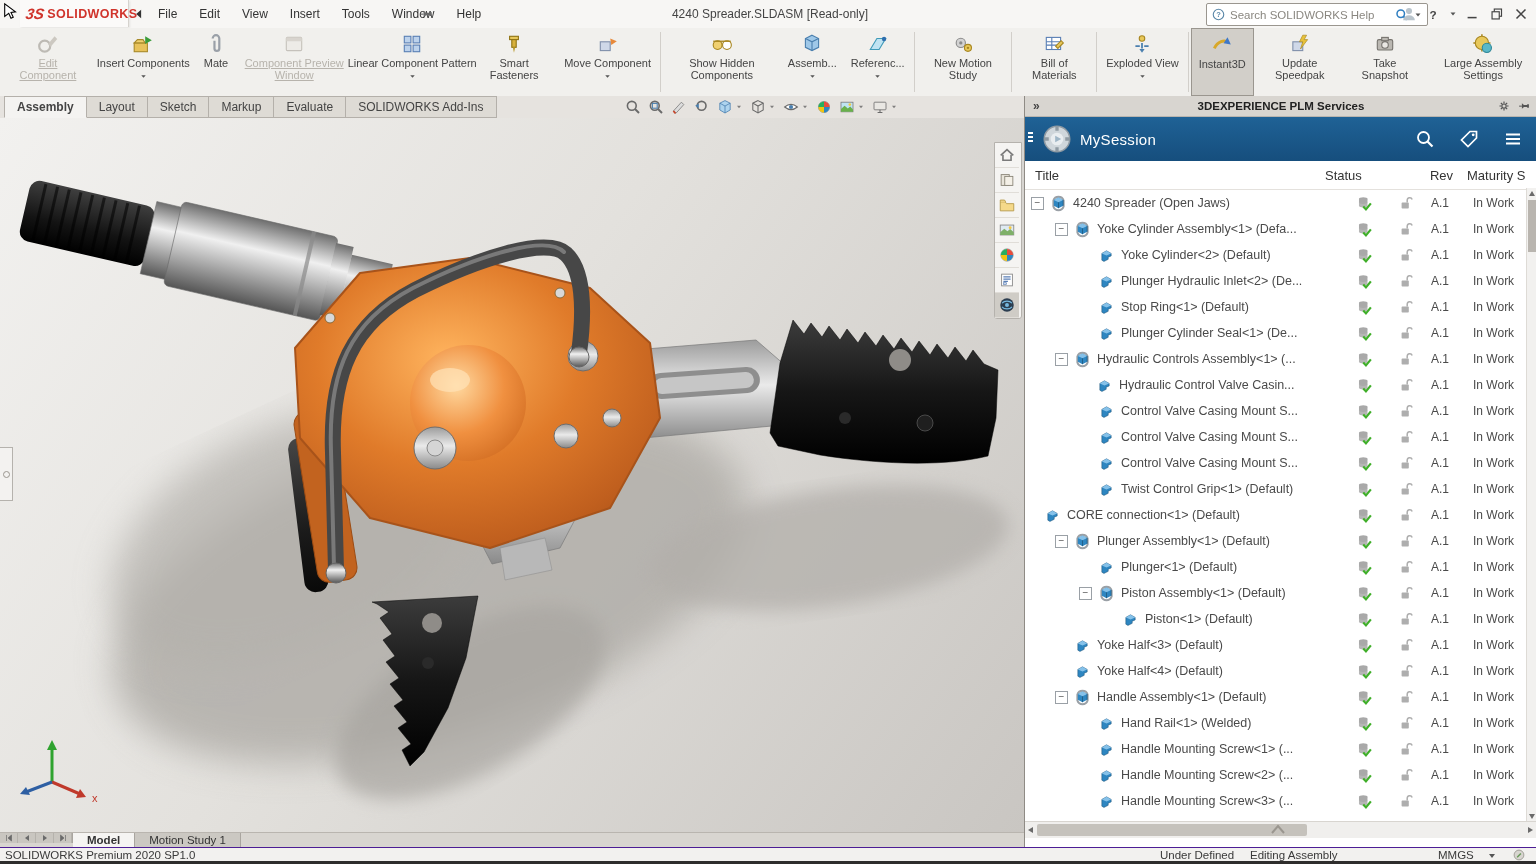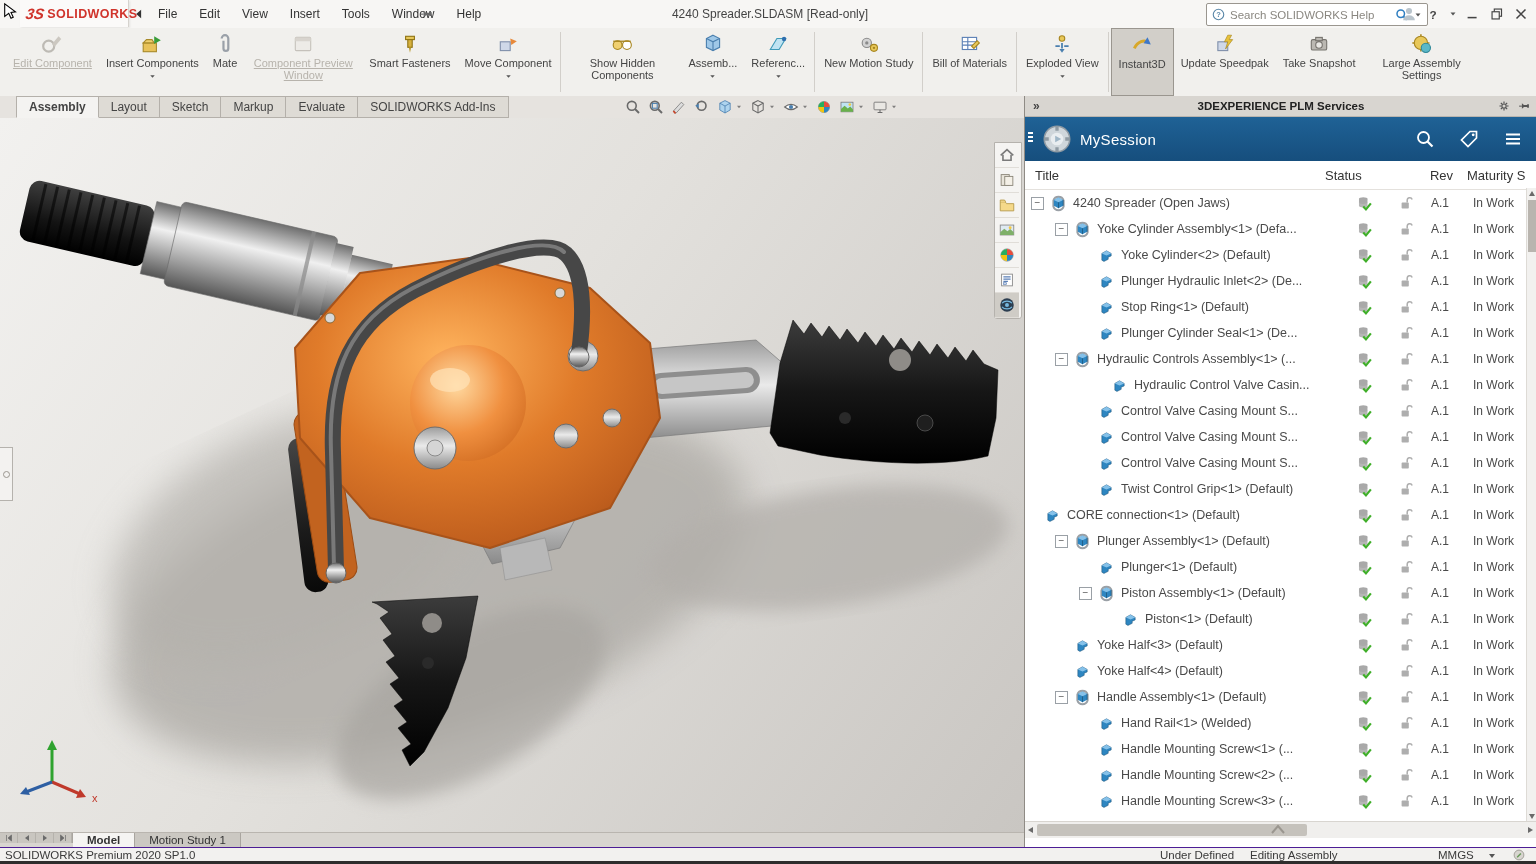--- a/index.html
+++ b/index.html
@@ -30,21 +30,21 @@
   .ritem .rlabel{font-size:11px;line-height:12px;color:#444;}
   .ritem.nowrap .rlabel{white-space:nowrap;}
   .ritem.disabled .rlabel{color:#b7b3ac;text-decoration:underline;}
   .ritem .rcaret{width:9px;height:9px;margin-top:1px;}
   .ritem.active{background:#d2cfc9;border:1px solid #9a968f;}
   .rdiv{width:1px;background:#d2cfca;margin:4px 2px;}
   
   .tabrow{position:absolute;left:0;top:96px;width:1024px;height:22px;background:#e6e3df;border-bottom:1px solid #b9b5af;}
   .tabs{position:absolute;left:4px;top:0;height:22px;display:flex;}
   .tab{padding:0 12px;font-size:12px;line-height:21px;color:#444;background:#dedbd5;border:1px solid #b4b0aa;border-left:none;}
-  .tab:first-child{border-left:1px solid #b4b0aa;margin-left:12px;}
+  .tab:first-child{border-left:1px solid #b4b0aa;}
   .tab.active{background:#f4f3f1;font-weight:bold;border-bottom:1px solid #f4f3f1;}
   .headsup{position:absolute;left:625px;top:2px;height:18px;display:flex;align-items:center;gap:7px;}
   .hud-ico{width:16px;height:16px;}
   .hud-caret{width:8px;height:8px;opacity:.8;}
   
   .viewport{position:absolute;left:0;top:118px;width:1024px;height:714px;background:linear-gradient(125deg,#f2f1ef 0%,#e3e1dd 45%,#c9c6c2 100%);overflow:hidden;}
   .model{position:absolute;left:0;top:0;width:1024px;height:714px;}
   .taskpane{position:absolute;right:2px;top:24px;width:26px;background:#f5f4f2;border:1px solid #b5b2ad;border-radius:0 0 3px 3px;}
   .tp-btn{width:24px;height:24px;display:flex;align-items:center;justify-content:center;border-bottom:1px solid #e0ddd8;}
   .tp-btn.active{background:#cfccc6;}
@@ -199,20 +199,34 @@
         </svg>
         <span class="rlabel">Mate</span>
       </div>
       <div class="ritem disabled">
         <svg class="ricon" viewBox="0 0 20 20">
           <rect x="3" y="4" width="14" height="12" rx="1" fill="#edebe7" stroke="#c5c1bb"></rect>
           <rect x="3" y="4" width="14" height="3.5" fill="#d8d4ce"></rect>
         </svg>
         <span class="rlabel">Component Preview Window</span>
       </div>
+      <div class="ritem nowrap">
+        <svg class="ricon" viewBox="0 0 20 20">
+          <g stroke="#5a7fb5" fill="#bcd2ec">
+            <rect x="3" y="3" width="6" height="6"></rect>
+            <rect x="11" y="3" width="6" height="6"></rect>
+            <rect x="3" y="11" width="6" height="6"></rect>
+            <rect x="11" y="11" width="6" height="6"></rect>
+          </g>
+        </svg>
+        <span class="rlabel">Linear Component Pattern</span>
+        <svg class="rcaret" viewBox="0 0 20 20">
+          <path d="M5 7 l5 6 5 -6z" fill="#555"></path>
+        </svg>
+      </div>
       <div class="ritem">
         <svg class="ricon" viewBox="0 0 20 20">
           <rect x="8" y="4" width="4" height="9" fill="#d7b13e" stroke="#8f7313"></rect>
           <rect x="6" y="3" width="8" height="3" fill="#e7c75a" stroke="#8f7313"></rect>
           <path d="M9 13 l1 5 1 -5z" fill="#b5941f"></path>
         </svg>
         <span class="rlabel">Smart Fasteners</span>
       </div>
       <div class="ritem nowrap">
         <svg class="ricon" viewBox="0 0 20 20">
@@ -813,21 +827,21 @@
           <div class="tc-lock">
             <svg class="lk-ico" viewBox="0 0 20 20">
               <rect x="4.5" y="9.5" width="9" height="7.5" rx="1" fill="#aeaeae"></rect>
               <path d="M11.5 9.5 V6.5 a3.2 3.2 0 0 1 6.2 -1" fill="none" stroke="#aeaeae" stroke-width="1.9"></path>
             </svg>
           </div>
           <div class="tc-rev">A.1</div>
           <div class="tc-mat">In Work</div>
         </div>
         <div class="trow">
-          <div class="ttl" style="padding-left:67px">
+          <div class="ttl" style="padding-left:52px">
             <span class="expsp"></span>
             <svg class="treeicon" viewBox="0 0 20 20">
               <path d="M4.5 7.5 L10 4.5 L15.5 7.5 L15.5 10.5 L12 12 L12 14.5 L7 17 L4.5 15.5z" fill="#2e86c1" stroke="#1b4f72" stroke-width=".6"></path>
               <path d="M4.5 7.5 L10 4.5 L15.5 7.5 L10 10z" fill="#85c1e9"></path>
             </svg>
             <span class="tlabel">Hydraulic Control Valve Casin...</span>
           </div>
           <div class="tc-status">
             <svg class="st-ico" viewBox="0 0 20 20">
               <g fill="#a9a9a9">

